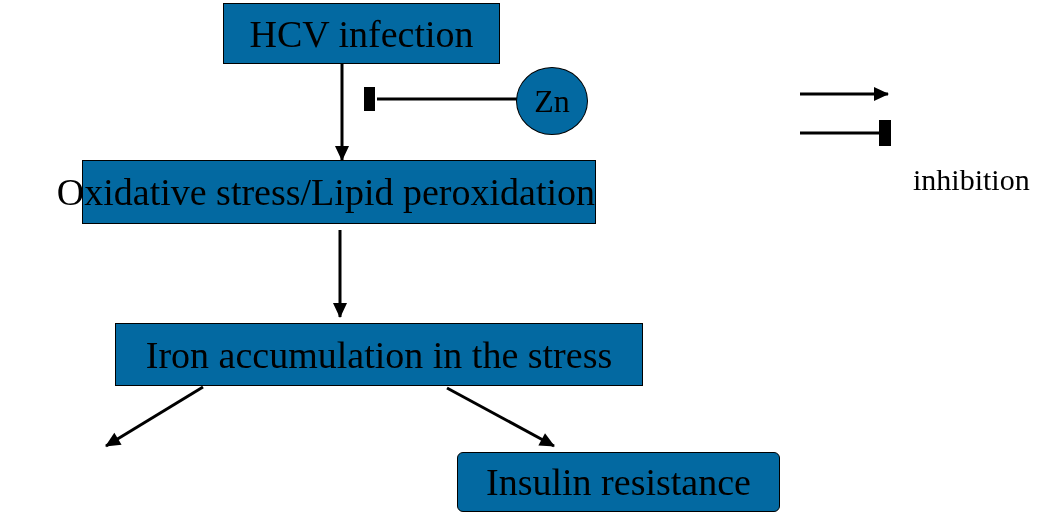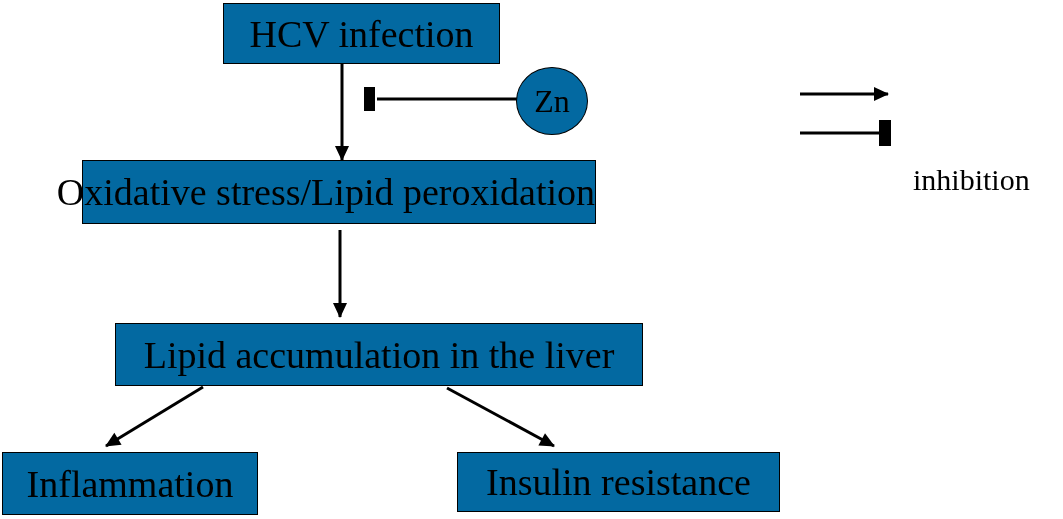--- a/index.html
+++ b/index.html
@@ -41,21 +41,21 @@
     justify-content: center;
     font-size: 38px;
     line-height: 1;
     white-space: nowrap;
     box-sizing: border-box;
   }
   .node-hcv         { left: 223px; top: 3px;   width: 277px; height: 61px; }
   .node-oxidative   { left: 82px;  top: 160px; width: 514px; height: 64px; justify-content: flex-end; }
   .node-iron        { left: 115px; top: 323px; width: 528px; height: 63px; }
   .node-inflammation{ left: 2px;   top: 452px; width: 256px; height: 63px; }
-  .node-insulin     { left: 457px; top: 452px; width: 323px; height: 60px; }
+  .node-insulin     { left: 457px; top: 452px; width: 323px; height: 60px; border-radius: 6px; }
   .node-zn {
     left: 516px; top: 67px;
     width: 72px; height: 68px;
     border-radius: 50%;
     font-size: 32px;
   }
   .legend-label {
     position: absolute;
     font-size: 30px;
     line-height: 1.15;
@@ -95,26 +95,23 @@
 
   <div class="node node-hcv">
     <span>HCV infection</span>
   </div>
 
   <div class="node node-oxidative">
     <span>Oxidative stress/Lipid peroxidation</span>
   </div>
 
   <div class="node node-iron">
-    <span>Lipid accumulation in the liver</span>
+    <span>Iron accumulation in the stress</span>
   </div>
 
-  <div class="node node-inflammation">
-    <span>Inflammation</span>
-  </div>
 
   <div class="node node-insulin">
     <span>Insulin resistance</span>
   </div>
 
   <div class="node node-zn">
     <span>Zn</span>
   </div>
 
   <div class="legend-label legend-inhibition-label">inhibition</div>

